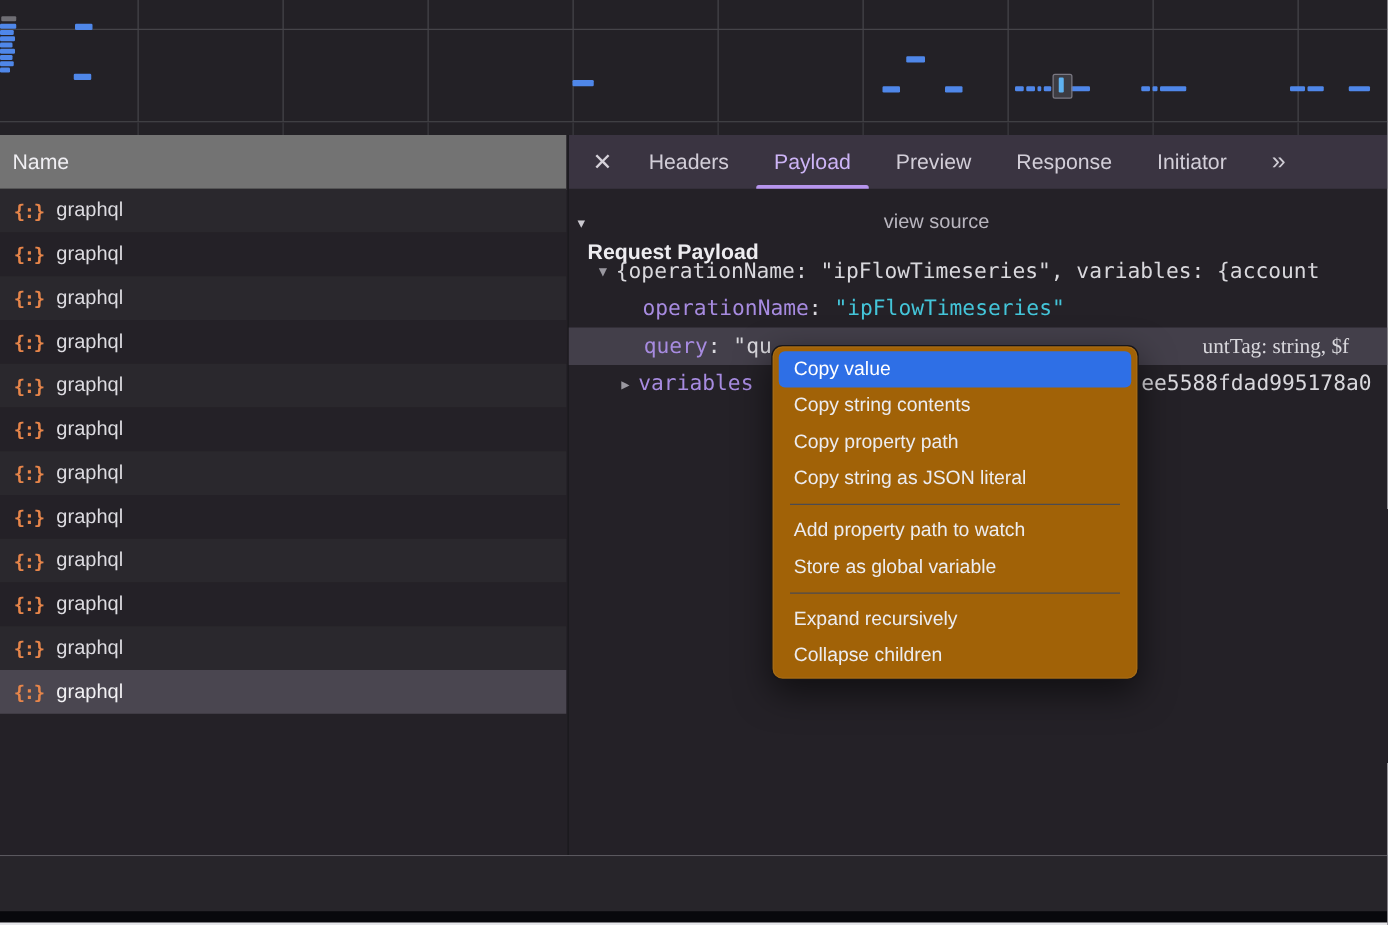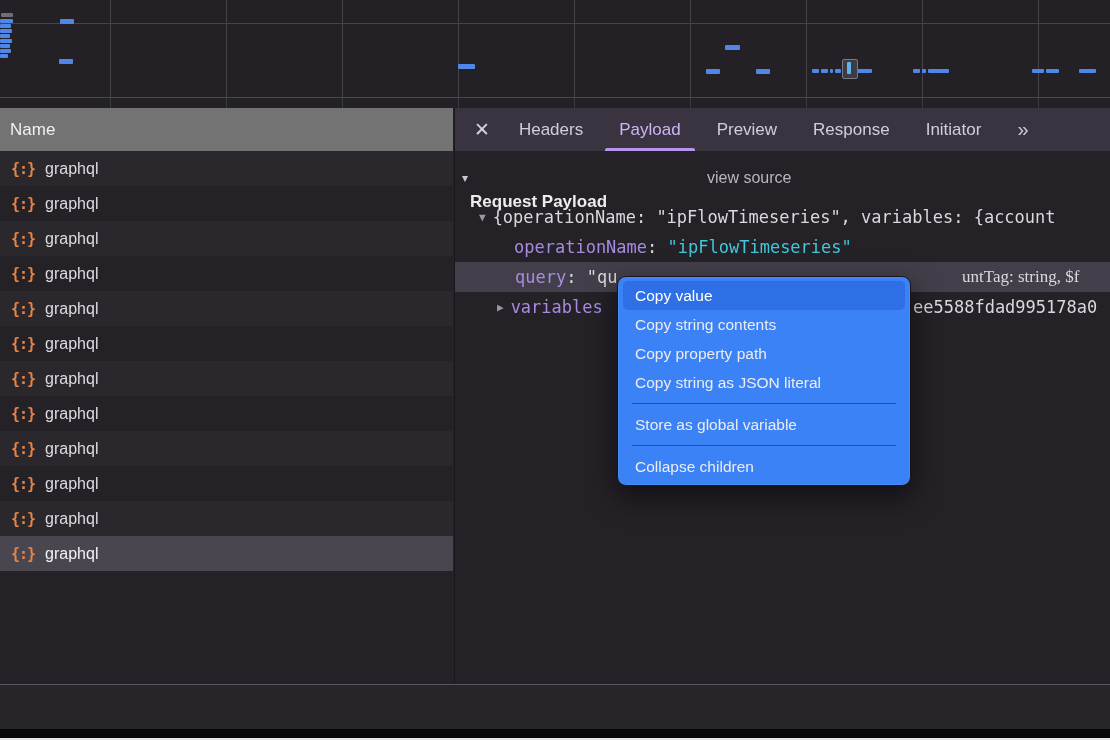--- a/index.html
+++ b/index.html
@@ -46,21 +46,21 @@
   #view-source{position:absolute;left:707px;top:163px;height:30px;display:flex;align-items:center;color:#b9b6bf;font-size:16px;}
   .tree-line{position:absolute;height:30px;display:flex;align-items:center;color:#d9d8dd;z-index:2;}
   .tree-tri{color:#9a98a0;font-size:11px;margin-right:7px;}
   .key{color:#a78be0;}
   .str{color:#44c5d9;}
   .plain{color:#d9d8dd;}
   #query-band{position:absolute;left:455px;top:262px;width:655px;height:30px;background:#433f4a;z-index:1;}
   
   #context-menu{
     position:absolute;left:617px;top:276px;width:294px;z-index:10;
-    background:#3b82f6;border:1px solid #17161a;border-radius:9px;
+    background:#a16207;border:1px solid #17161a;border-radius:9px;
     box-shadow:0 10px 28px rgba(0,0,0,0.55), inset 0 0 0 1px rgba(255,255,255,0.07);
     padding:4px 0;box-sizing:border-box;
   }
   .menu-item{height:29px;display:flex;align-items:center;margin:0 5px;padding:0 12px;border-radius:5px;color:#ececf0;font-size:15.5px;}
   .menu-item.selected{background:#2e6fe6;color:#ffffff;}
   .menu-sep{height:1px;background:#4c4b51;margin:6px 14px;}
 </style>
 </head>
 <body>
 
@@ -230,18 +230,20 @@
   <div id="footer"></div>
   <div id="bottom-black"></div>
   <div id="bottom-light"></div>
 
   <div id="context-menu">
       <div class="menu-item selected">Copy value</div>
       <div class="menu-item">Copy string contents</div>
       <div class="menu-item">Copy property path</div>
       <div class="menu-item">Copy string as JSON literal</div>
       <div class="menu-sep"></div>
+      <div class="menu-item">Add property path to watch</div>
       <div class="menu-item">Store as global variable</div>
       <div class="menu-sep"></div>
+      <div class="menu-item">Expand recursively</div>
       <div class="menu-item">Collapse children</div>
     </div>
 
 </div>
 
 </body></html>

